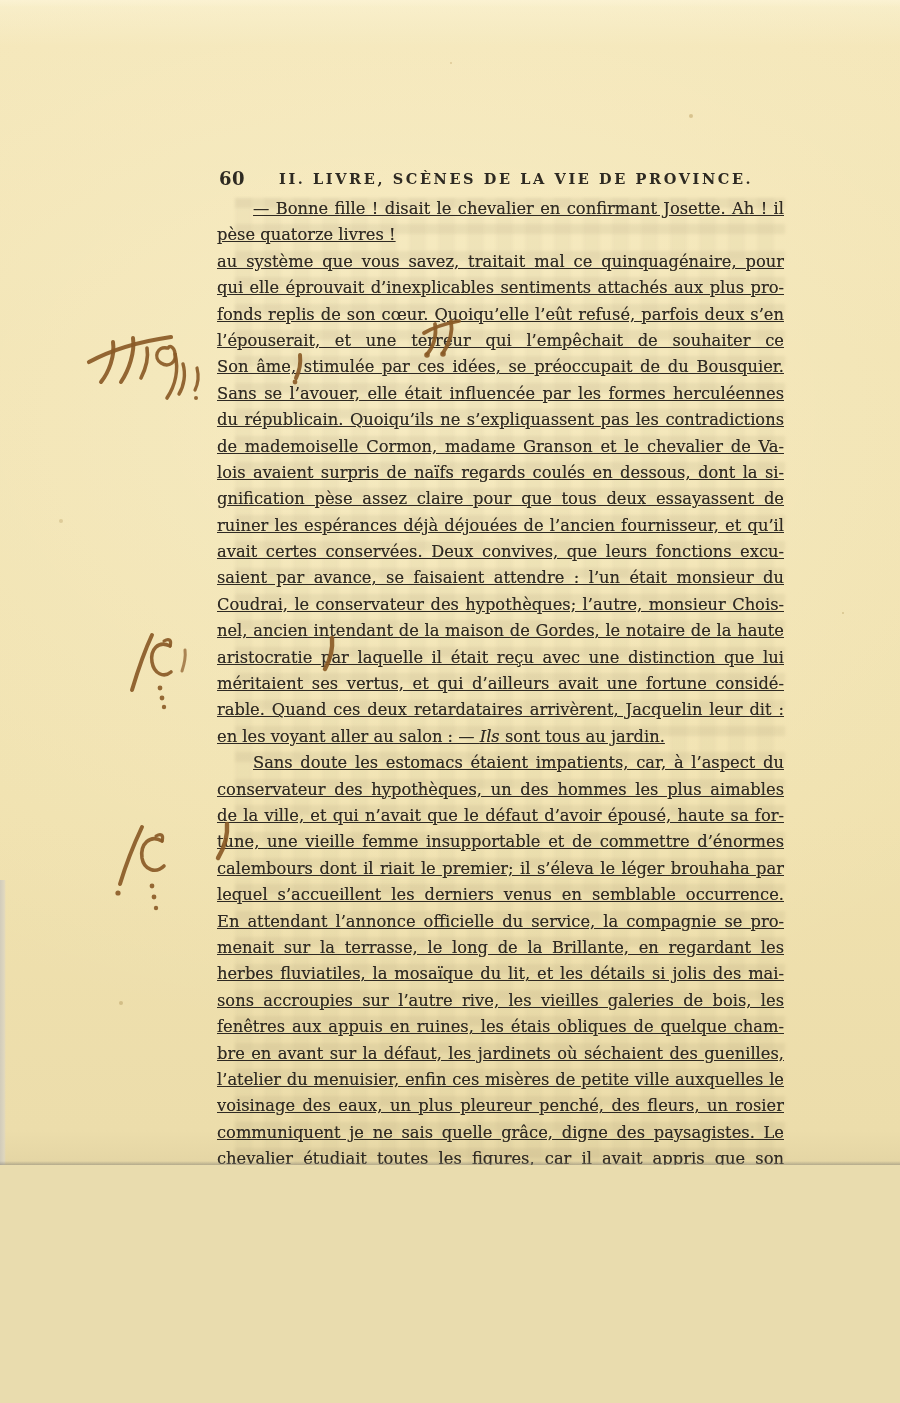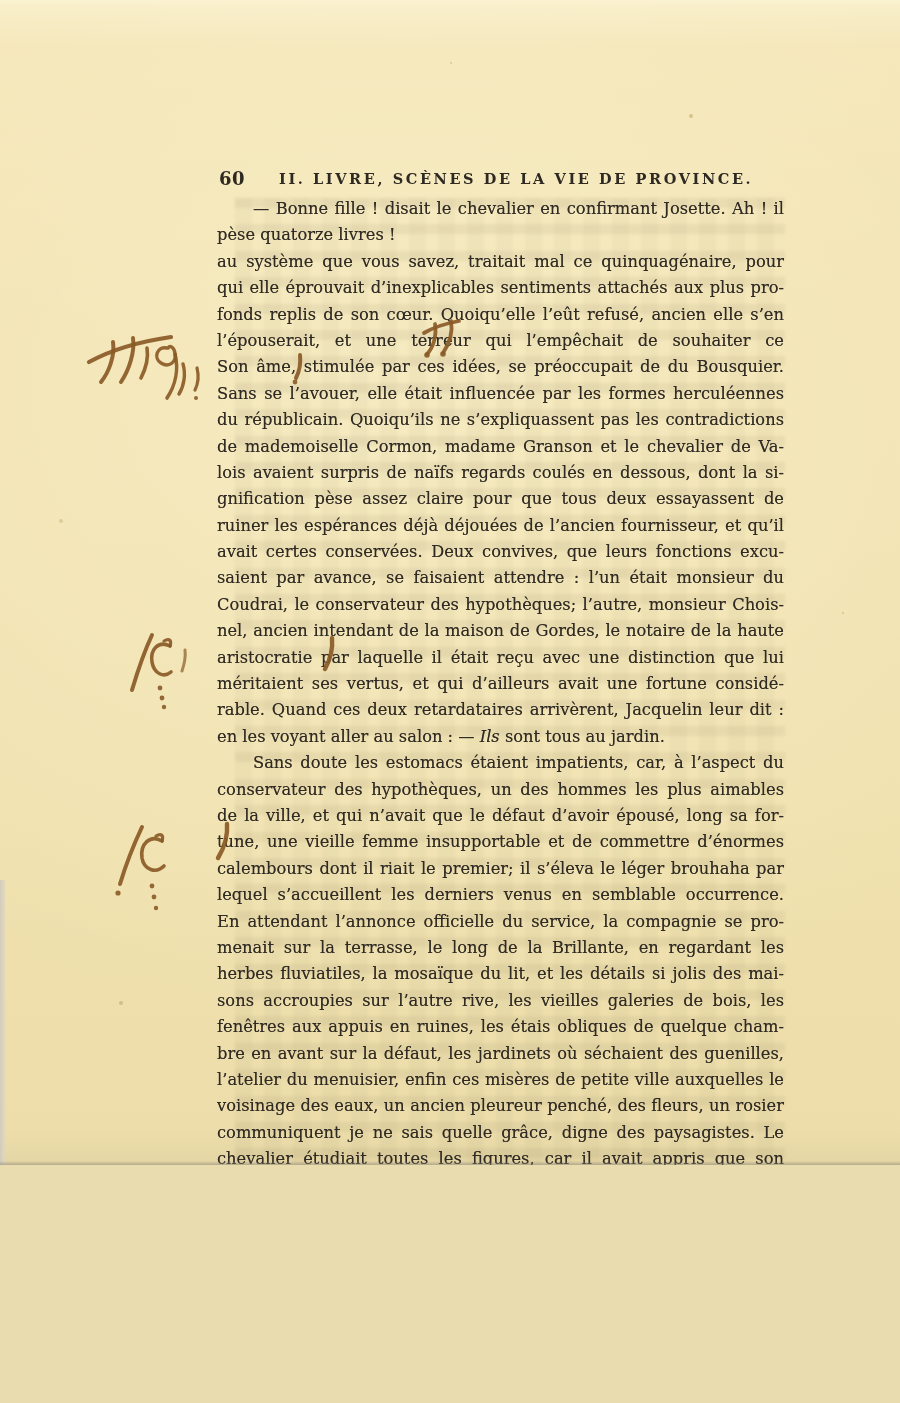--- a/index.html
+++ b/index.html
@@ -41,21 +41,21 @@
   
   .running-head{position:absolute;left:217px;top:167px;width:567px;height:24px;color:#2e2a22;}
   .pagenum{position:absolute;left:2px;top:1px;font-size:18px;font-weight:bold;letter-spacing:.5px;}
   .head-title{position:absolute;left:62px;right:8px;top:3px;text-align:left;
     font-weight:bold;font-size:14.5px;letter-spacing:2.6px;white-space:nowrap;}
   
   .text-block{position:absolute;left:217px;top:196px;width:567px;color:#2f2a23;
     font-size:16.3px;text-shadow:0 0 .5px rgba(47,42,35,.55);}
   .line{height:26.4px;line-height:26.4px;text-align:justify;text-align-last:justify;
     overflow:hidden;white-space:nowrap;}
-  .line{white-space:normal;}
+  .line{white-space:normal;text-decoration:underline;}
   .line.first{text-indent:36px;}
   .line.short{text-align-last:left;}
   .it{font-style:italic;}
   
   .ink{position:absolute;pointer-events:none;}
   .ink path{fill:none;stroke:#8a5a26;stroke-linecap:round;stroke-linejoin:round;opacity:.92;}
   .ink circle{fill:#8a5a26;opacity:.9;}
 </style>
 </head>
 <body>
@@ -72,53 +72,53 @@
   </div>
 
   <div class="text-block">
     <div>
         <div class="line first">— Bonne fille ! disait le chevalier en confirmant Josette. Ah ! il</div>
         <div class="line short">pèse quatorze livres !</div>
       </div>
     <div>
         <div class="line">au système que vous savez, traitait mal ce quinquagénaire, pour</div>
         <div class="line">qui elle éprouvait d’inexplicables sentiments attachés aux plus pro-</div>
-        <div class="line">fonds replis de son cœur. Quoiqu’elle l’eût refusé, ancien elle s’en</div>
+        <div class="line">fonds replis de son cœur. Quoiqu’elle l’eût refusé, parfois deux s’en</div>
         <div class="line">l’épouserait, et une terreur qui l’empêchait de souhaiter ce mariage.</div>
         <div class="line">Son âme, stimulée par ces idées, se préoccupait de du Bousquier.</div>
         <div class="line">Sans se l’avouer, elle était influencée par les formes herculéennes</div>
         <div class="line">du républicain. Quoiqu’ils ne s’expliquassent pas les contradictions</div>
         <div class="line">de mademoiselle Cormon, madame Granson et le chevalier de Va-</div>
         <div class="line">lois avaient surpris de naïfs regards coulés en dessous, dont la si-</div>
         <div class="line">gnification pèse assez claire pour que tous deux essayassent de</div>
         <div class="line">ruiner les espérances déjà déjouées de l’ancien fournisseur, et qu’il</div>
         <div class="line">avait certes conservées. Deux convives, que leurs fonctions excu-</div>
         <div class="line">saient par avance, se faisaient attendre : l’un était monsieur du</div>
         <div class="line">Coudrai, le conservateur des hypothèques; l’autre, monsieur Chois-</div>
         <div class="line">nel, ancien intendant de la maison de Gordes, le notaire de la haute</div>
         <div class="line">aristocratie par laquelle il était reçu avec une distinction que lui</div>
         <div class="line">méritaient ses vertus, et qui d’ailleurs avait une fortune considé-</div>
         <div class="line">rable. Quand ces deux retardataires arrivèrent, Jacquelin leur dit :</div>
         <div class="line short"><span>en les voyant aller au salon : — </span><span class="it">Ils</span><span> sont tous au jardin.</span></div>
       </div>
     <div>
         <div class="line first">Sans doute les estomacs étaient impatients, car, à l’aspect du</div>
         <div class="line">conservateur des hypothèques, un des hommes les plus aimables</div>
-        <div class="line">de la ville, et qui n’avait que le défaut d’avoir épousé, long sa for-</div>
+        <div class="line">de la ville, et qui n’avait que le défaut d’avoir épousé, haute sa for-</div>
         <div class="line">tune, une vieille femme insupportable et de commettre d’énormes</div>
         <div class="line">calembours dont il riait le premier; il s’éleva le léger brouhaha par</div>
         <div class="line">lequel s’accueillent les derniers venus en semblable occurrence.</div>
         <div class="line">En attendant l’annonce officielle du service, la compagnie se pro-</div>
         <div class="line">menait sur la terrasse, le long de la Brillante, en regardant les</div>
         <div class="line">herbes fluviatiles, la mosaïque du lit, et les détails si jolis des mai-</div>
         <div class="line">sons accroupies sur l’autre rive, les vieilles galeries de bois, les</div>
         <div class="line">fenêtres aux appuis en ruines, les étais obliques de quelque cham-</div>
         <div class="line">bre en avant sur la défaut, les jardinets où séchaient des guenilles,</div>
         <div class="line">l’atelier du menuisier, enfin ces misères de petite ville auxquelles le</div>
-        <div class="line">voisinage des eaux, un ancien pleureur penché, des fleurs, un rosier</div>
+        <div class="line">voisinage des eaux, un plus pleureur penché, des fleurs, un rosier</div>
         <div class="line">communiquent je ne sais quelle grâce, digne des paysagistes. Le</div>
         <div class="line">chevalier étudiait toutes les figures, car il avait appris que son</div>
       </div>
   </div>
 
   <svg class="ink" style="left:85px;top:330px;" width="122" height="72" viewBox="0 0 122 72">
     <path d="M4,32 C28,19 58,11 86,7" stroke-width="4.2"></path>
     <path d="M28,12 C30,26 24,42 16,52" stroke-width="4"></path>
     <path d="M48,8 C50,22 44,40 36,52" stroke-width="4"></path>
     <path d="M62,18 C64,30 60,40 56,48" stroke-width="3.6"></path>

